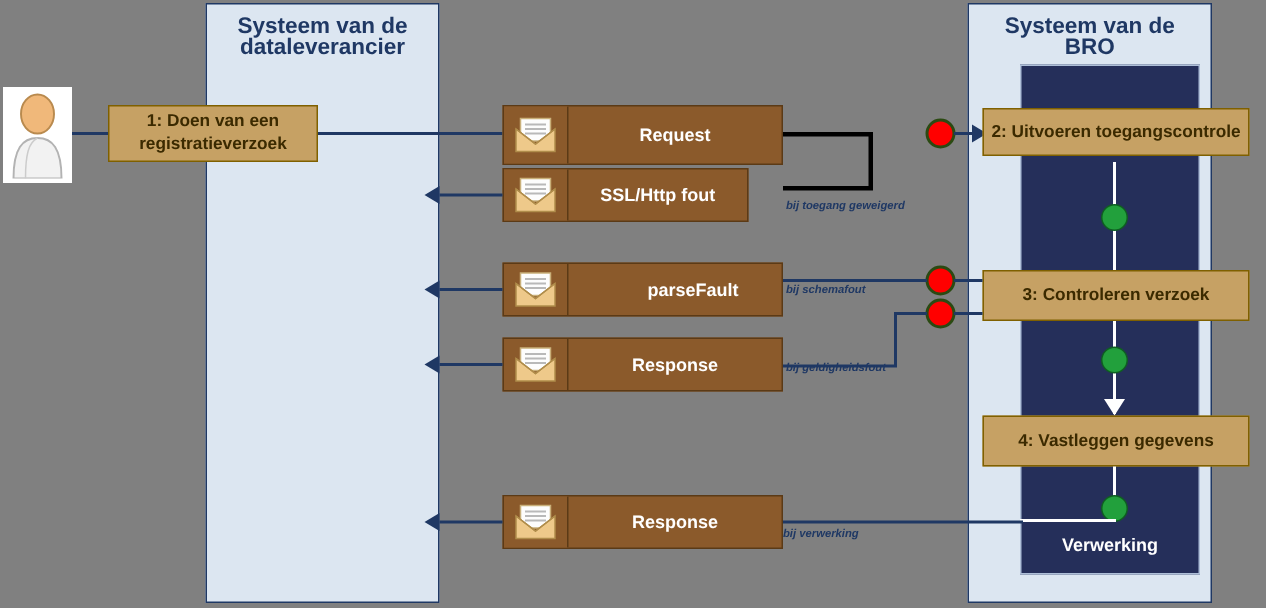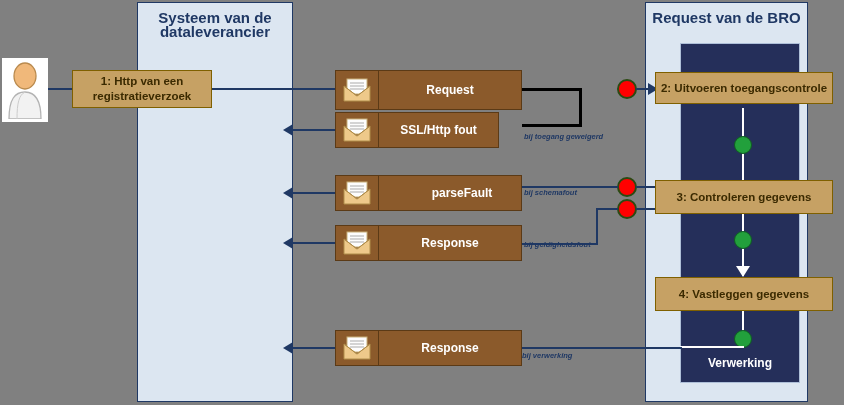--- a/index.html
+++ b/index.html
@@ -65,37 +65,37 @@
 </head>
 <body>
 
 <div class="canvas">
 
   <div class="lane" style="left:137px;top:2px;width:156px;height:400px;">
     <div class="lane-title" style="top:8px;padding:0 10px;">Systeem van de dataleverancier</div>
   </div>
 
   <div class="lane" style="left:645px;top:2px;width:163px;height:400px;">
-    <div class="lane-title" style="top:8px;padding:0 6px;">Request van de BRO</div>
+    <div class="lane-title" style="top:8px;padding:0 6px;">Systeem van de BRO</div>
   </div>
 
   <div class="navycol" style="left:680px;top:43px;width:120px;height:340px;">
     <div class="navycol-label" style="bottom:12px;">Verwerking</div>
   </div>
 
   <div class="actor" style="left:2px;top:58px;width:46px;height:64px;">
     <svg width="40" height="58" viewBox="0 0 40 58">
       <ellipse cx="20" cy="15" rx="11" ry="13" fill="#f0b87a" stroke="#b98a4e" stroke-width="1.3"></ellipse>
       <path d="M4 58 C4 38 10 31 20 31 C30 31 36 38 36 58 Z" fill="#f2f2f2" stroke="#b3b3b3" stroke-width="1.3"></path>
       <path d="M20 31 C14 34 12 42 12 58" fill="none" stroke="#cccccc" stroke-width="1"></path>
     </svg>
   </div>
 
   <div class="proc1" style="left:72px;top:70px;width:140px;height:38px;">
-    <span>1: Http van een registratieverzoek</span>
+    <span>1: Doen van een registratieverzoek</span>
   </div>
 
   <div class="line" style="left:48px;top:88px;width:24px;height:2px;"></div>
 
   <div class="line" style="left:212px;top:88px;width:123px;height:2px;"></div>
 
   <div class="msg" style="left:335px;top:70px;width:187px;height:40px;justify-content:flex-end;">
     <span class="env">
       <svg width="28" height="24" viewBox="0 0 28 24">
         <rect x="4" y="1" width="20" height="15" fill="#fdfdfd" stroke="#c9b07a" stroke-width="1"></rect>
@@ -136,21 +136,21 @@
   <div class="arrow-left" style="left:283px;top:124px;"></div>
 
   <div class="task" style="left:655px;top:72px;width:178px;height:32px;">
     <span>2: Uitvoeren toegangscontrole</span>
   </div>
 
   <div class="line wht" style="left:742px;top:108px;width:2px;height:74px;"></div>
   <div class="dot-green" style="left:734px;top:136px;"></div>
 
   <div class="task" style="left:655px;top:180px;width:178px;height:34px;">
-    <span>3:  Controleren gegevens</span>
+    <span>3:  Controleren verzoek</span>
   </div>
 
   <div class="msg" style="left:335px;top:175px;width:187px;height:36px;gap:24px;">
     <span class="env">
       <svg width="28" height="24" viewBox="0 0 28 24">
         <rect x="4" y="1" width="20" height="15" fill="#fdfdfd" stroke="#c9b07a" stroke-width="1"></rect>
         <line x1="7" y1="5" x2="21" y2="5" stroke="#b9b9b9" stroke-width="1.2"></line>
         <line x1="7" y1="8" x2="21" y2="8" stroke="#b9b9b9" stroke-width="1.2"></line>
         <line x1="7" y1="11" x2="21" y2="11" stroke="#b9b9b9" stroke-width="1.2"></line>
         <path d="M1 8 L14 18 L27 8 L27 23 L1 23 Z" fill="#eec98a" stroke="#b08d4b" stroke-width="1"></path>

